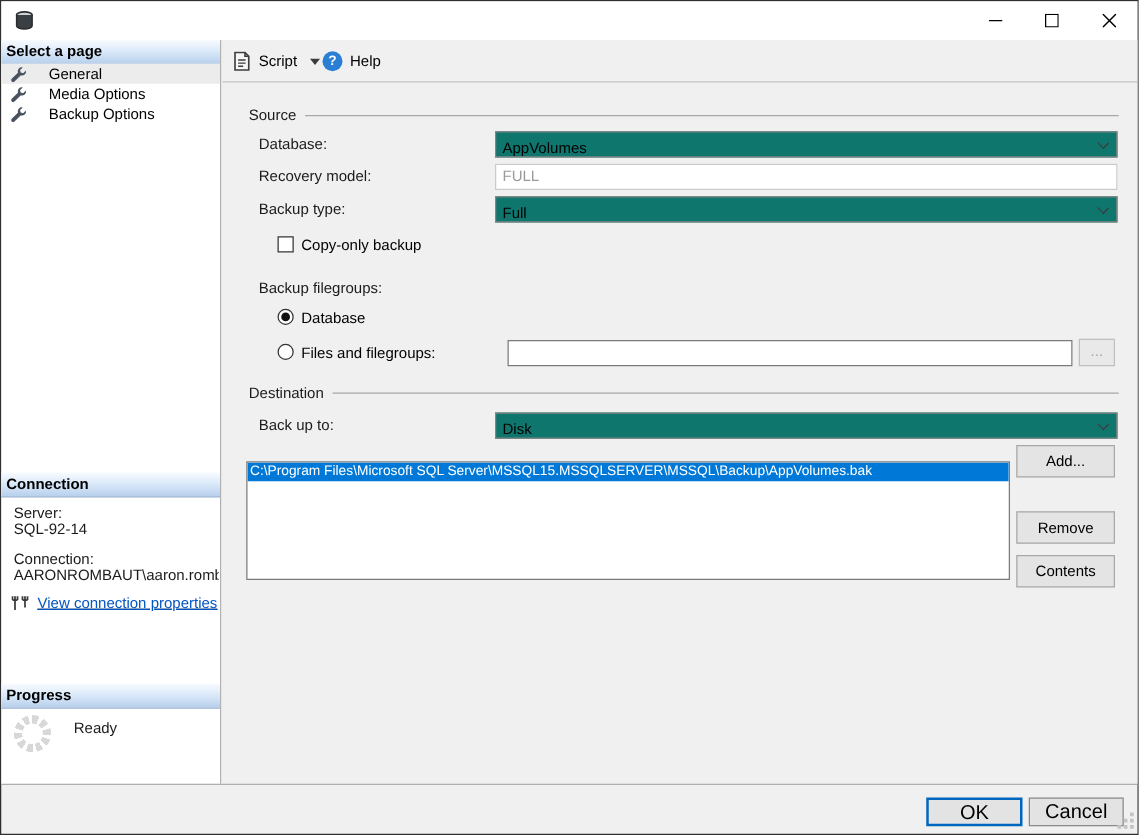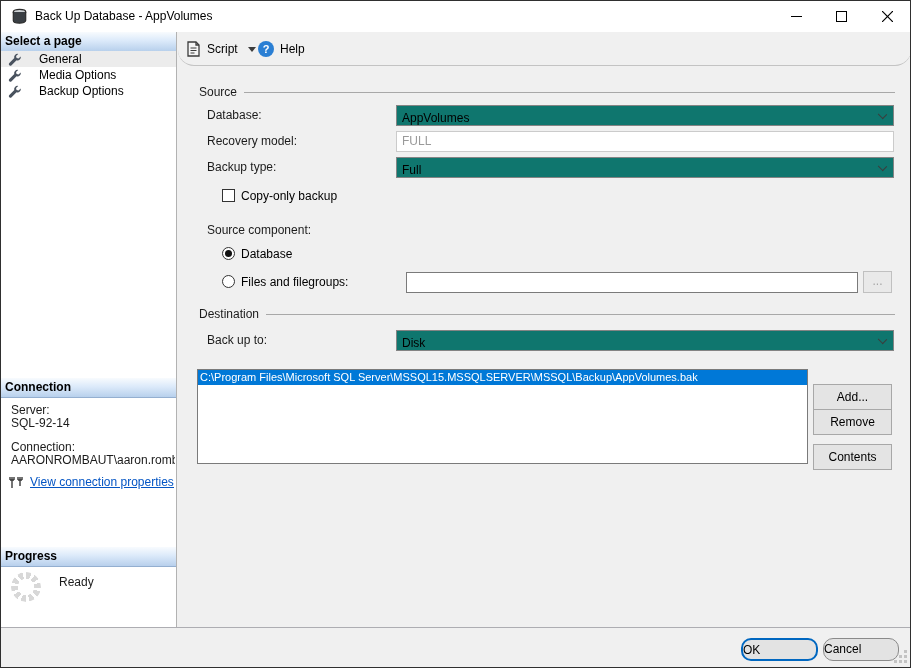--- a/index.html
+++ b/index.html
@@ -31,21 +31,21 @@
   .link-row { position:absolute; left:8px; display:flex; align-items:center; cursor:pointer;text-decoration:underline; }
   .link-row .lnk { margin-left:6px; color:#0455c4; text-decoration:underline; font-size:12px; white-space:nowrap; }
   .spinner {
     position:absolute; width:30px; height:30px; border-radius:50%;
     background:repeating-conic-gradient(#d8d8d8 0deg 22deg, #ffffff 22deg 36deg);
     -webkit-mask:radial-gradient(farthest-side, transparent 53%, #000 56%);
             mask:radial-gradient(farthest-side, transparent 53%, #000 56%);
   }
   
   .content { position:absolute; left:177px; top:31px; width:733px; height:595px; background:#f0f0f0; }
-  .toolbar { position:absolute; left:0; top:0; width:100%; height:34px; border-bottom:1px solid #c3c3c3;border-radius:16px; }
+  .toolbar { position:absolute; left:0; top:0; width:100%; height:34px; border-bottom:1px solid #c3c3c3; }
   .tool-script { position:absolute; left:8px; top:5px; height:24px; display:flex; align-items:center; cursor:pointer; }
   .tool-script .tlbl { margin:0 6px 0 6px; }
   .caret { width:0; height:0; border-left:4px solid transparent; border-right:4px solid transparent; border-top:5px solid #3c3c3c; margin-left:4px; }
   .tool-help { position:absolute; left:80px; top:5px; height:24px; display:flex; align-items:center; cursor:pointer; }
   .help-circle { width:16px; height:16px; border-radius:50%; background:#2a7fd4; color:#fff; font-weight:bold; font-size:11px; text-align:center; line-height:16px; }
   .tool-help .tlbl { margin-left:6px; }
   .grp-lbl { position:absolute; font-size:12px; color:#1b1b1b; white-space:nowrap; }
   .grp-line { position:absolute; height:1px; background:#a8a8a8; right:16px; }
   .fld-lbl { position:absolute; font-size:12px; color:#1b1b1b; white-space:nowrap; }
   .combo {
@@ -68,37 +68,36 @@
   }
   .listbox { position:absolute; left:19px; top:337px; width:611px; height:95px; background:#fff; border:1px solid #7a7a7a; overflow:hidden; }
   .list-row { height:15px; line-height:15px; font-size:11px; padding:0 2px; white-space:nowrap; }
   .list-row.selected { background:#0078d7; color:#fff; }
   .side-btn {
     position:absolute; left:635px; width:79px; height:26px; background:#e4e4e4; border:1px solid #a8a8a8;
     font-size:12px; text-align:center; line-height:24px; cursor:pointer;
   }
   
   .footer-sep { position:absolute; left:0; top:626px; width:100%; height:1px; background:#adadb2; }
-  .btn { position:absolute; height:23px; background:#e3e3e3; font-size:12px; text-align:left; line-height:21px; cursor:pointer;border-radius:10px; }
+  .btn { position:absolute; height:23px; background:#e3e3e3; font-size:16px; text-align:center; line-height:21px; cursor:pointer; }
   .btn.default { border:2px solid #0067c0; width:77px; }
   .btn.normal { border:1px solid #8a8a8a; width:76px; }
   .grip { position:absolute; right:3px; bottom:4px; width:12px; height:12px; }
   .grip i { position:absolute; width:3px; height:3px; background:#c3c3c3; }
 </style>
 </head>
 <body>
 
 <div id="window">
 
   <div class="titlebar">
     <svg class="title-icon" viewBox="0 0 17 17">
       <ellipse cx="8.5" cy="4" rx="6.2" ry="2.6" fill="#cfd3d6" stroke="#2c2c2c" stroke-width="1.4"></ellipse>
       <path d="M2.3 4v8.6c0 1.45 2.78 2.6 6.2 2.6s6.2-1.15 6.2-2.6V4" fill="#3a3f44" stroke="#2c2c2c" stroke-width="1.2"></path>
     </svg>
-    <span class="title-text">Back Up Database - AppVolumes</span>
     <div class="capbtn" style="left:773px">
       <svg width="11" height="11">
           <line x1="0" y1="5.5" x2="11" y2="5.5" stroke="#000" stroke-width="1"></line>
         </svg>
     </div>
     <div class="capbtn" style="left:818px">
       <svg width="11" height="11">
           <rect x="0.5" y="0.5" width="10" height="10" fill="none" stroke="#000" stroke-width="1"></rect>
         </svg>
     </div>
@@ -185,21 +184,21 @@
 
     <span class="fld-lbl" style="left:29px; top:128px">Backup type:</span>
     <div class="combo" style="top:125px">
       <span>Full</span>
       <span class="chev"></span>
     </div>
 
     <span class="checkbox" style="left:44px; top:157px"></span>
     <span class="ctl-lbl" style="left:63px; top:157px">Copy-only backup</span>
 
-    <span class="fld-lbl" style="left:29px; top:191px">Source component:</span>
+    <span class="fld-lbl" style="left:29px; top:191px">Backup filegroups:</span>
 
     <span class="radio checked" style="left:44px; top:215px"></span>
     <span class="ctl-lbl" style="left:63px; top:215px">Database</span>
 
     <span class="radio" style="left:44px; top:243px"></span>
     <span class="ctl-lbl" style="left:63px; top:243px">Files and filegroups:</span>
     <div class="textbox" style="left:228px; top:240px; width:452px"></div>
     <div class="browse-btn" style="left:685px; top:239px">...</div>
 
     <span class="grp-lbl" style="left:21px; top:275px">Destination</span>
@@ -208,21 +207,21 @@
     <span class="fld-lbl" style="left:29px; top:301px">Back up to:</span>
     <div class="combo" style="top:298px">
       <span>Disk</span>
       <span class="chev"></span>
     </div>
 
     <div class="listbox">
       <div class="list-row selected">C:\Program Files\Microsoft SQL Server\MSSQL15.MSSQLSERVER\MSSQL\Backup\AppVolumes.bak</div>
     </div>
 
-    <div class="side-btn" style="top:352px">Add...</div>
+    <div class="side-btn" style="top:324px">Add...</div>
     <div class="side-btn" style="top:377px">Remove</div>
     <div class="side-btn" style="top:412px">Contents</div>
   </div>
 
   <div class="footer-sep"></div>
   <div class="btn default" style="left:740px; top:637px">OK</div>
   <div class="btn normal" style="left:822px; top:637px">Cancel</div>
   <div class="grip">
     <i style="right:0; bottom:0"></i>
       <i style="right:5px; bottom:0"></i>

